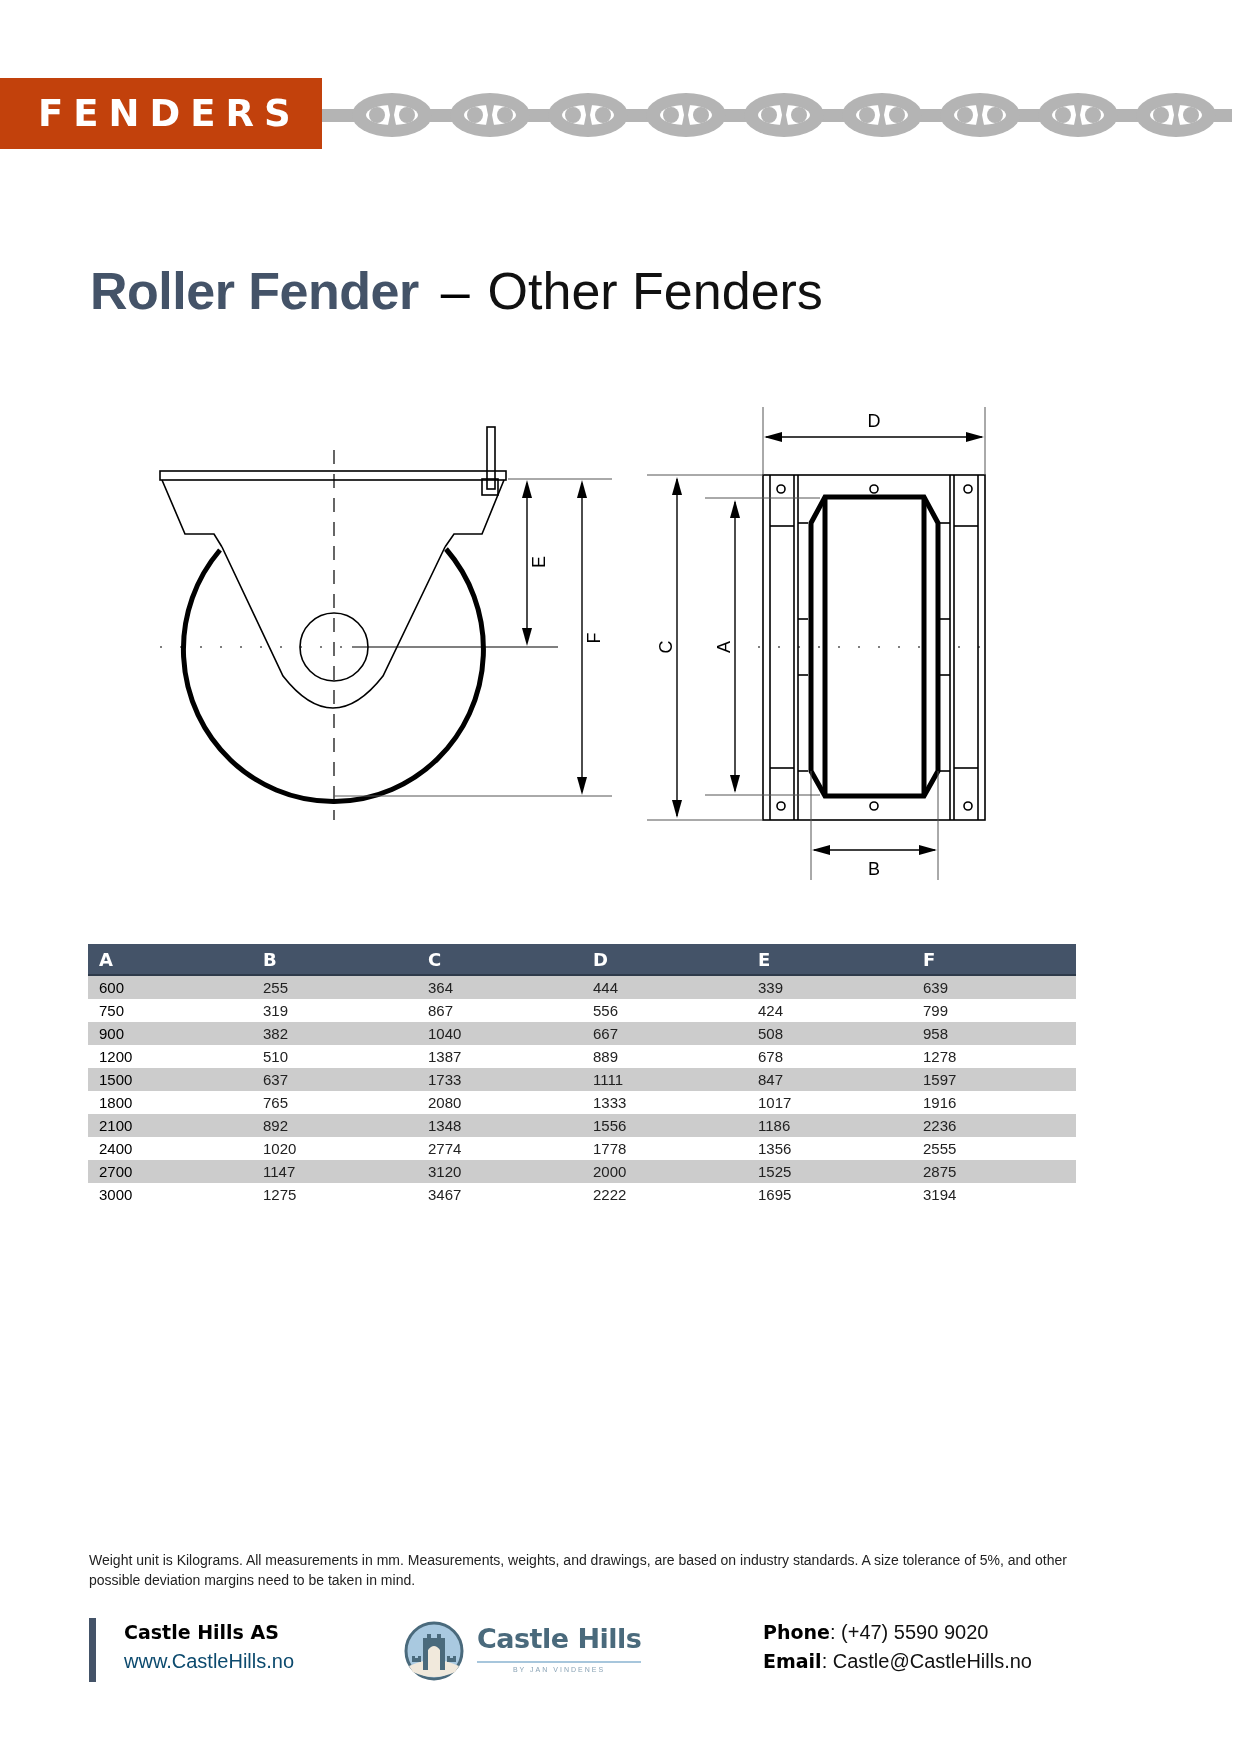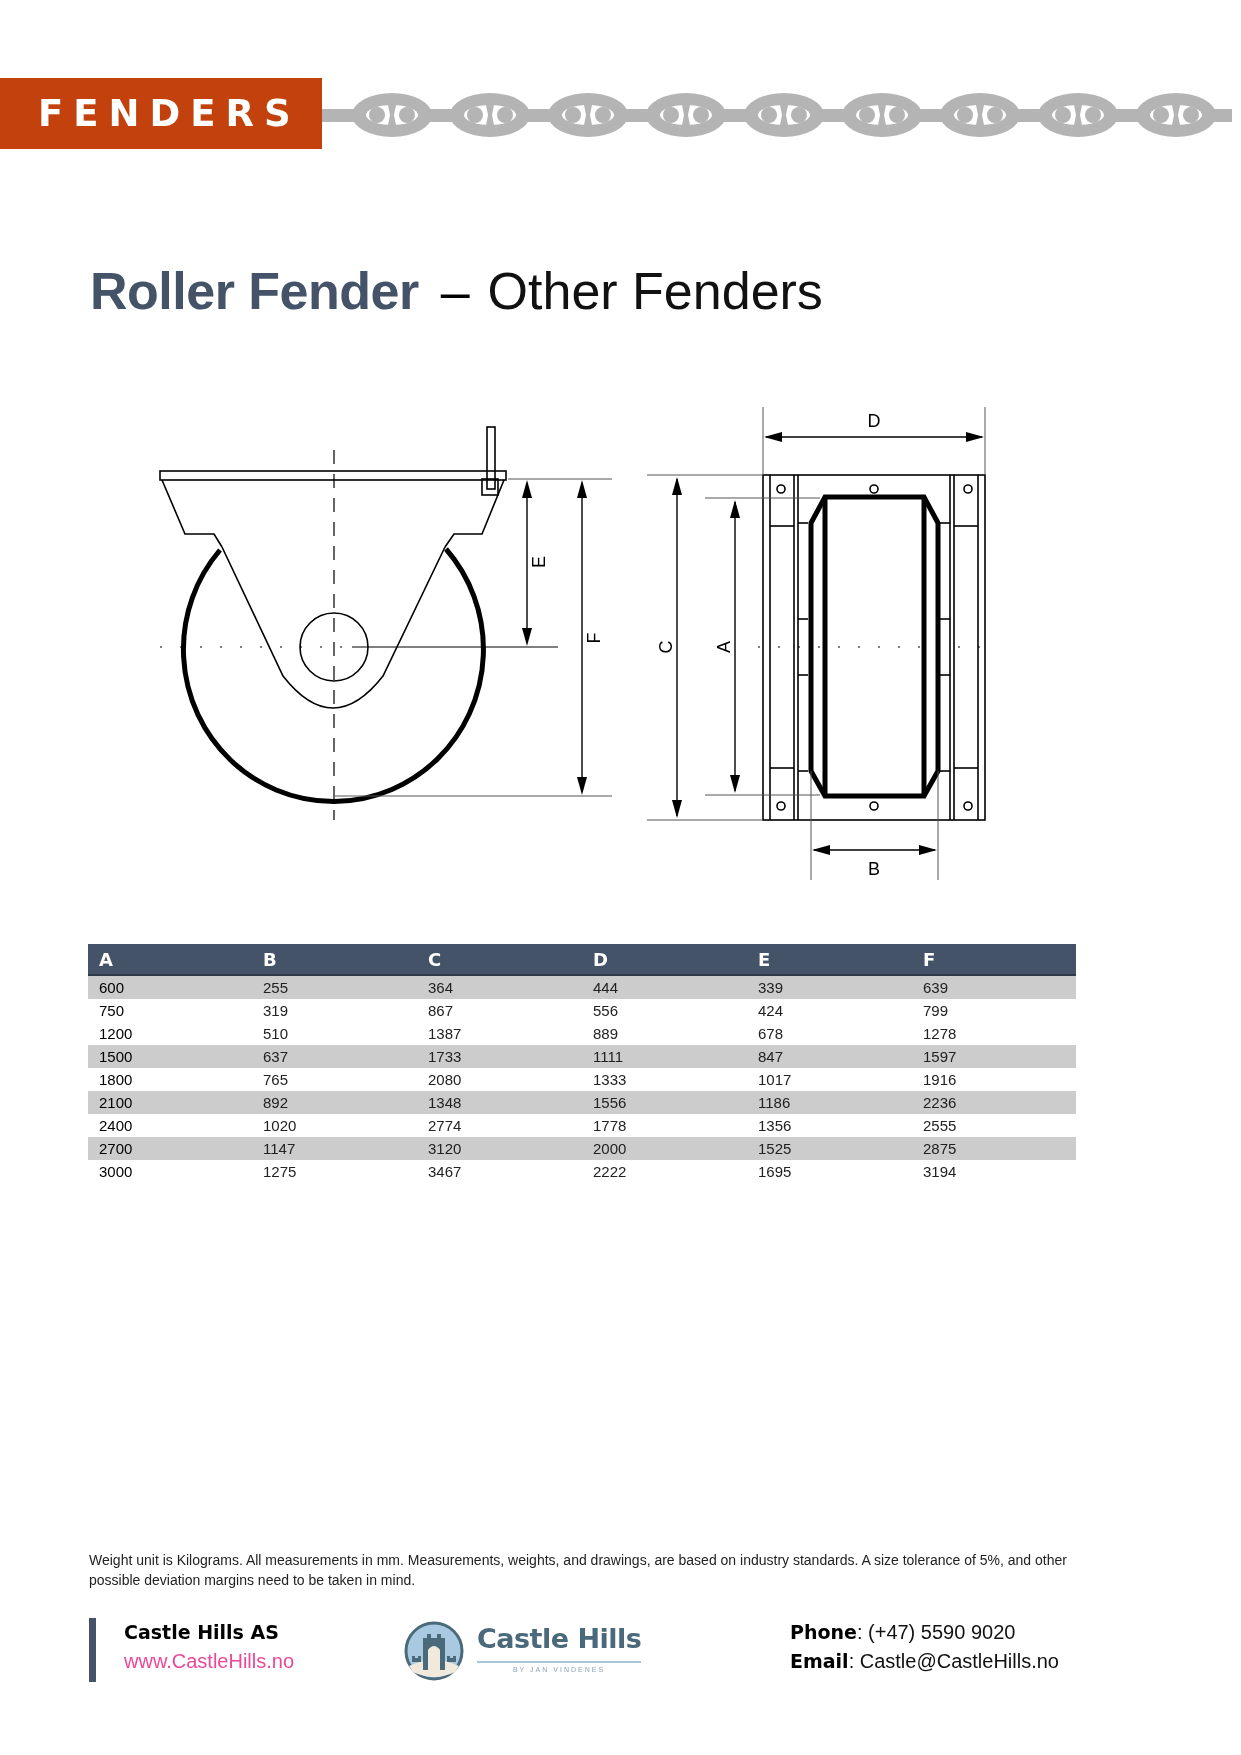--- a/index.html
+++ b/index.html
@@ -22,29 +22,29 @@
     .spec-table th { background: #445368; color: #fff; text-align: left; font-family: "DejaVu Sans", sans-serif; font-weight: bold; font-size: 18px; height: 30px; padding: 0 0 0 11px; }
     .spec-table td { font-size: 15px; height: 23px; padding: 0 0 0 11px; color: #222; border-bottom: 0; }
     .spec-table td.col-a { font-weight: normal; color: #000; }
     .spec-table tr.shade td { background: #cccccc; }
     .spec-table tr:first-child td { border-top: 2px solid #2e3a4a; }
 
     .note { position: absolute; left: 89px; top: 1550px; width: 990px; font-size: 14px; line-height: 20px; color: #222; }
 
     .footer-left { position: absolute; left: 89px; top: 1618px; padding-left: 28px; border-left: 7px solid #445368; height: 64px; }
     .company { font-family: "DejaVu Sans", sans-serif; font-weight: bold; font-size: 19px; line-height: 28px; color: #000; }
-    .website { font-size: 20px; line-height: 30px; color: #ec4899; }
+    .website { font-size: 20px; line-height: 30px; color: #0c4a6e; }
 
     .logo { position: absolute; left: 403px; top: 1619px; width: 240px; height: 64px; }
     .logo-text { position: absolute; left: 74px; top: 4px; font-family: "DejaVu Sans", sans-serif; font-weight: bold; font-size: 27px; color: #4a6a7c; white-space: nowrap; letter-spacing: -0.5px; }
     .logo-rule { position: absolute; left: 74px; top: 42px; width: 164px; height: 2px; background: #a7c6dc; }
     .logo-tag { position: absolute; left: 74px; top: 47px; width: 164px; text-align: center; font-size: 7px; letter-spacing: 2px; color: #8aa3b5; }
 
     .footer-right { position: absolute; left: 763px; top: 1618px; }
-    .contact-line { font-size: 20px; line-height: 29px; color: #111; white-space: nowrap; margin-left: 27px; }
+    .contact-line { font-size: 20px; line-height: 29px; color: #111; white-space: nowrap; }
     .contact-key { font-family: "DejaVu Sans", sans-serif; font-weight: bold; font-size: 19px; color: #000; }
   </style>
 </head>
 <body>
 
 <div class="banner">
   <span class="banner-text">FENDERS</span>
 </div>
 
 <svg class="chain" viewBox="0 0 919 54" xmlns="http://www.w3.org/2000/svg">
@@ -258,20 +258,28 @@
       <td>339</td>
       <td>639</td>
     </tr>
     <tr>
       <td class="col-a">750</td>
       <td>319</td>
       <td>867</td>
       <td>556</td>
       <td>424</td>
       <td>799</td>
+    </tr>
+    <tr class="shade">
+      <td class="col-a">900</td>
+      <td>382</td>
+      <td>1040</td>
+      <td>667</td>
+      <td>508</td>
+      <td>958</td>
     </tr>
     <tr>
       <td class="col-a">1200</td>
       <td>510</td>
       <td>1387</td>
       <td>889</td>
       <td>678</td>
       <td>1278</td>
     </tr>
     <tr class="shade">

